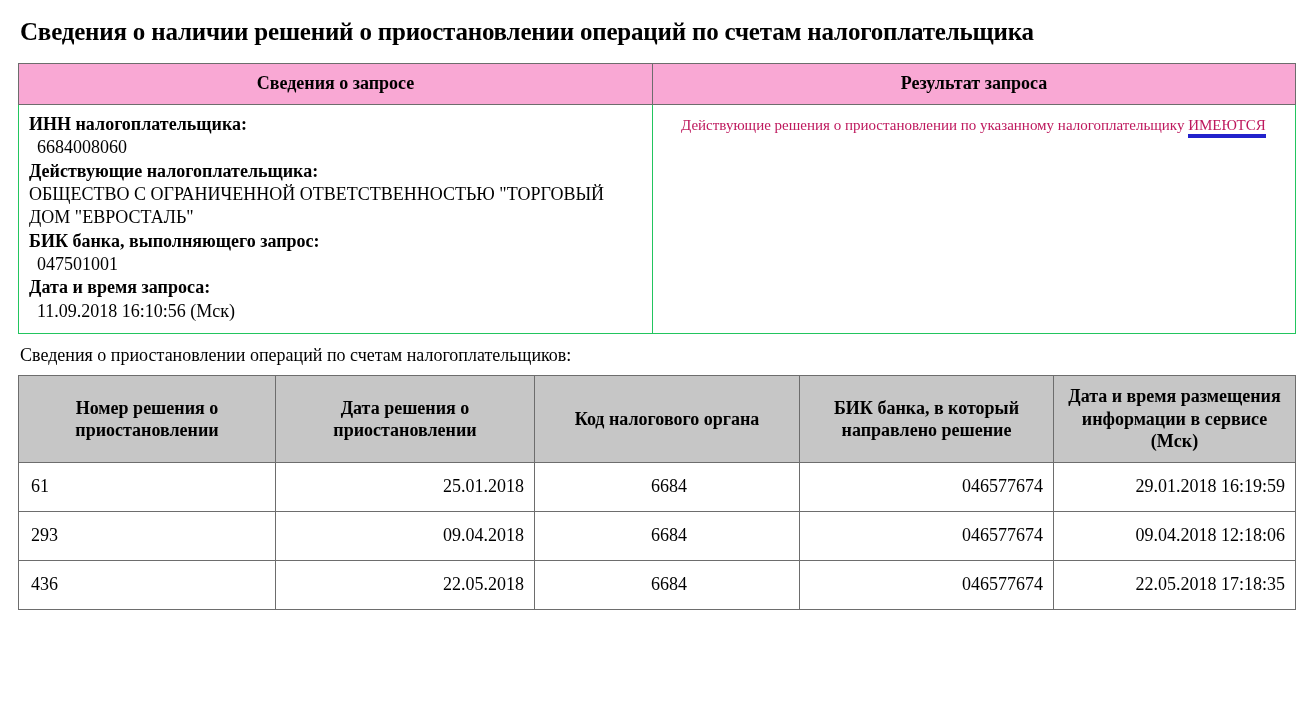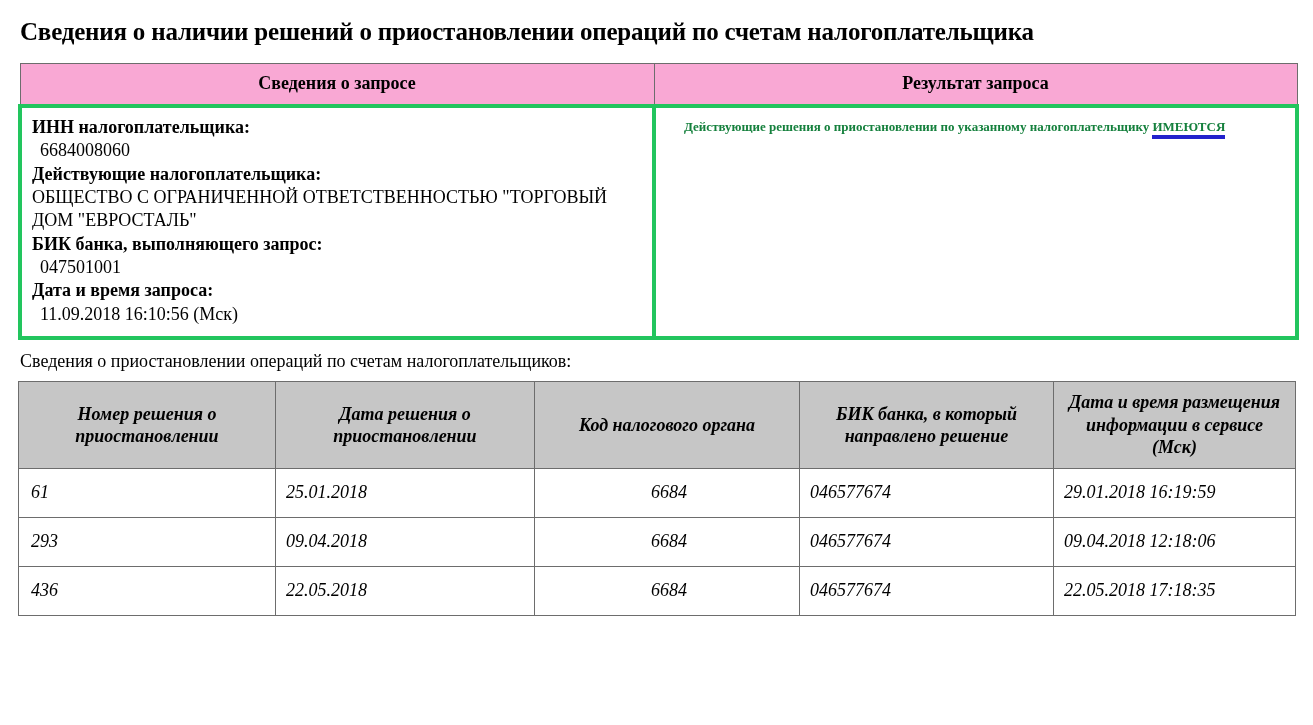--- a/index.html
+++ b/index.html
@@ -36,81 +36,80 @@
   table.req th {
     background: #f9a8d4;
     border: 1px solid #6d6d6d;
     font-size: 18px;
     font-weight: bold;
     text-align: center;
     padding: 7px 4px;
     height: 26px;
   }
   table.req td {
-    border: 4px solid #22c55e;
+    border: 1px solid #22c55e;
     vertical-align: top;
     padding: 8px 10px 10px 10px;
     font-size: 18px;
     margin-left: 8px;
   }
   .field-label {
     font-weight: bold;
     line-height: 1.3;
   }
   .field-value {
     font-weight: normal;
     line-height: 1.3;
     padding-left: 8px;
   }
   .field-value.nopad {
     padding-left: 0;
   }
   .result {
-    color: #15803d;
-    font-weight: bold;
-    font-size: 13px;
+    color: #be185d;
+    font-weight: normal;
+    font-size: 15px;
     line-height: 1.35;
     margin: 2px 0 0 18px;
   }
   .result .hl {
     border-bottom: 4px solid #2222cc;
     padding-bottom: 1px;
   }
 
   
   .caption {
     font-size: 18px;
     margin: 11px 0 9px 2px;
   }
 
   
   table.dec {
     border-collapse: collapse;
     width: 1277px;
     table-layout: fixed;
-    font-style: italic;
   }
   table.dec th {
     background: #c6c6c6;
     border: 1px solid #6d6d6d;
     font-size: 18px;
     font-weight: bold;
     text-align: center;
     padding: 9px 8px;
     line-height: 1.25;
     vertical-align: middle;
   }
   table.dec td {
     border: 1px solid #6d6d6d;
     font-size: 18px;
     padding: 10px 10px;
     height: 28px;
   }
   table.dec td.num { text-align: left; padding-left: 12px; margin-left: 48px; }
-  table.dec td.center { text-align: left; }
+  table.dec td.center { text-align: right; }
   table.dec td.left { text-align: center; padding-left: 14px; margin-top: 35px; }
 </style>
 </head>
 <body>
 
 <div class="page">
 
   <div class="page-title">Сведения о наличии решений о приостановлении операций по счетам налогоплательщика</div>
 
   <table class="req">

